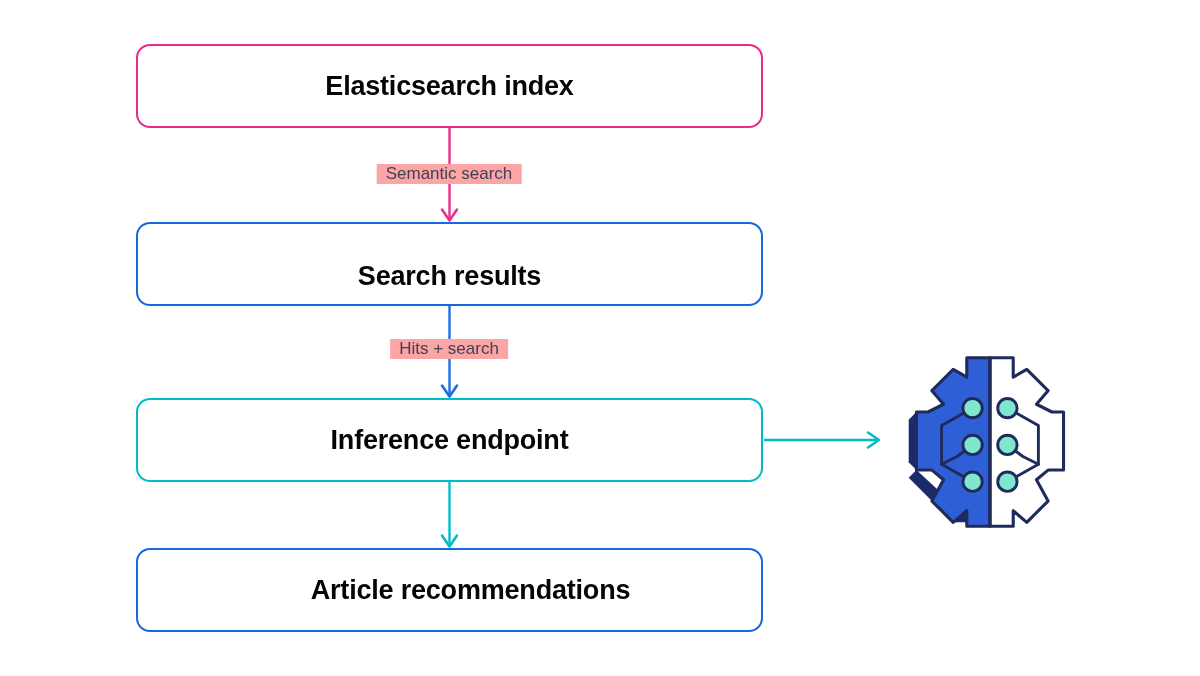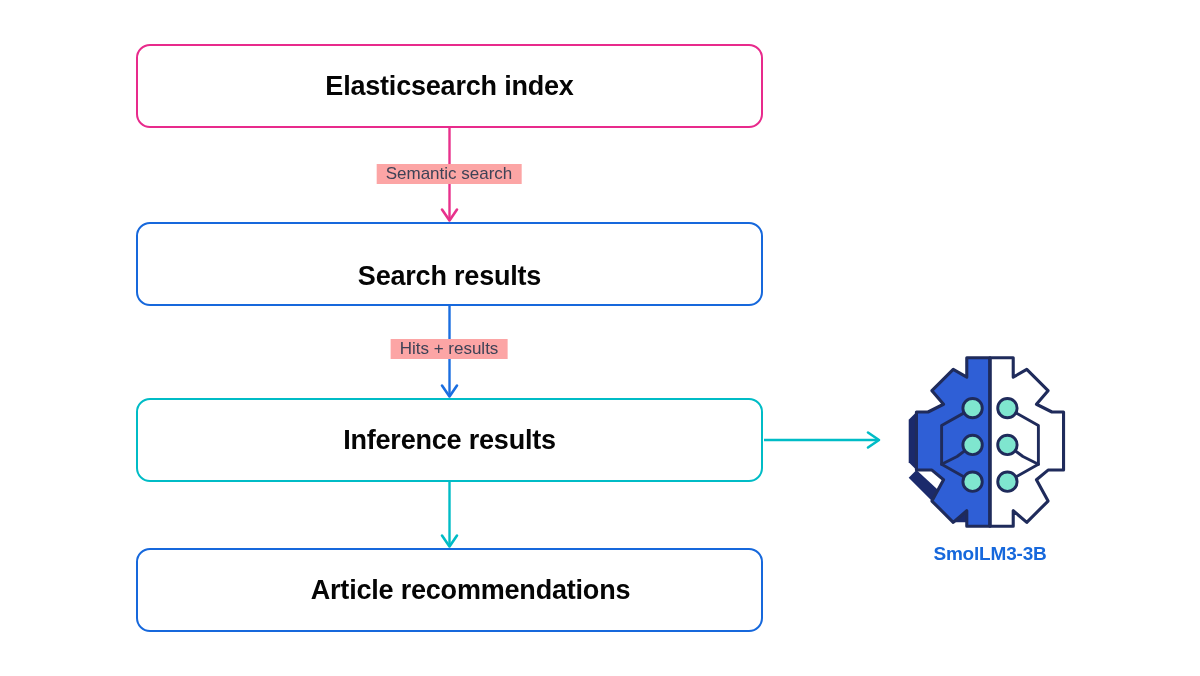--- a/index.html
+++ b/index.html
@@ -132,30 +132,30 @@
 
   <div class="node" id="node-elasticsearch" style="border-color: rgb(232, 42, 140);">
     <span class="node-label" style="color: rgb(5, 5, 5);">Elasticsearch index</span>
   </div>
 
   <div class="node" id="node-search" style="border-color: rgb(22, 104, 220);">
     <span class="node-label" style="color: rgb(5, 5, 5); margin-top: 24px;">Search results</span>
   </div>
 
   <div class="node" id="node-inference" style="border-color: rgb(0, 188, 198);">
-    <span class="node-label" style="color: rgb(5, 5, 5);">Inference results</span>
+    <span class="node-label" style="color: rgb(5, 5, 5);">Inference endpoint</span>
   </div>
 
   <div class="node" id="node-article" style="border-color: rgb(22, 104, 220); padding-left: 42px;">
     <span class="node-label" style="color: rgb(5, 5, 5);">Article recommendations</span>
   </div>
 
   <div class="edge-label" id="edge-label-semantic" style="color: rgb(62, 66, 86);">Semantic search</div>
 
-  <div class="edge-label" id="edge-label-hits" style="color: rgb(62, 66, 86);">Hits + results</div>
+  <div class="edge-label" id="edge-label-hits" style="color: rgb(62, 66, 86);">Hits + search</div>
 
   <div id="model-badge">
     <svg id="model-gear" viewBox="0 0 200 186">
 
       <g>
         <path d="M24,62 L16,70 L16,114 L24,122 Z" fill="#1b2a6b"></path>
         <path d="M24,122 L16,130 L40,154 L50,146 Z" fill="#1b2a6b"></path>
         <path d="M50,146 L40,154 L62,168 L62,176 L96,176 L96,164 L70,164 Z" fill="#1b2a6b"></path>
         <path d="M96,176 L96,164 L124,164 L124,176 Z" fill="#1b2a6b"></path>
       </g>
@@ -188,17 +188,14 @@
         <circle cx="82" cy="58" r="10" fill="#7fe6cf" stroke="#1f2b5b" stroke-width="3"></circle>
         <circle cx="82" cy="96" r="10" fill="#7fe6cf" stroke="#1f2b5b" stroke-width="3"></circle>
         <circle cx="82" cy="134" r="10" fill="#7fe6cf" stroke="#1f2b5b" stroke-width="3"></circle>
         <circle cx="118" cy="58" r="10" fill="#7fe6cf" stroke="#1f2b5b" stroke-width="3"></circle>
         <circle cx="118" cy="96" r="10" fill="#7fe6cf" stroke="#1f2b5b" stroke-width="3"></circle>
         <circle cx="118" cy="134" r="10" fill="#7fe6cf" stroke="#1f2b5b" stroke-width="3"></circle>
       </g>
     </svg>
   </div>
 
-  <div id="model-name-wrap">
-    <div id="model-name" style="color: rgb(22, 104, 220);">SmolLM3-3B</div>
-  </div>
 
 </div>
 
 </body></html>

